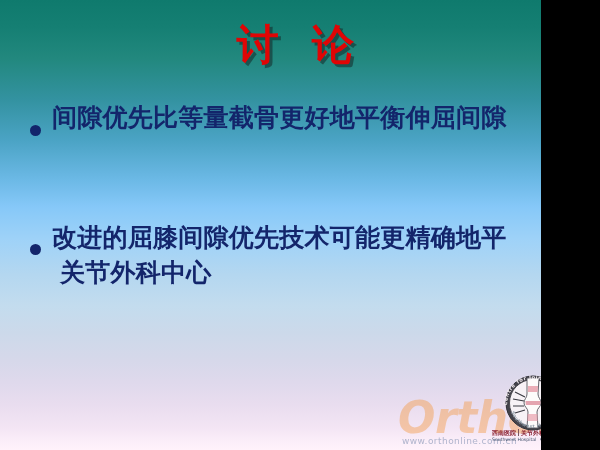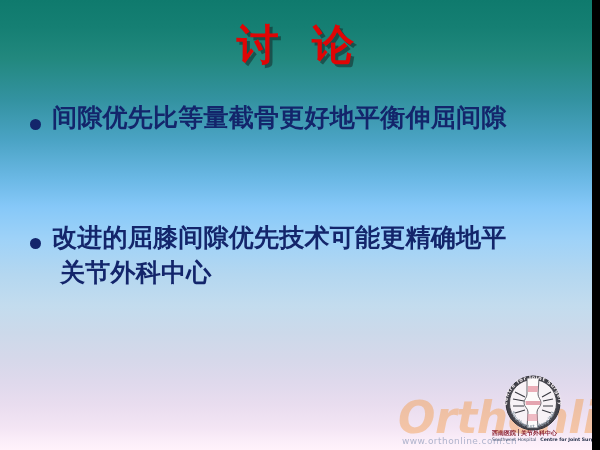--- a/index.html
+++ b/index.html
@@ -2,21 +2,21 @@
 <html><head>
 <meta charset="utf-8">
 <style>
   html, body {
     margin: 0;
     padding: 0;
     background: #000;
   }
   #slide {
     position: relative;
-    width: 592px;
+    width: 541px;
     height: 450px;
     overflow: hidden;
     font-family: "DejaVu Sans", "Liberation Sans", sans-serif;
     background:
       linear-gradient(to bottom,
         #0f7a6d 0%,
         #157f73 6%,
         #22887e 13%,
         #3392a0 22%,
         #4aa3c4 31%,
@@ -59,21 +59,21 @@
     top: 100px;
     left: 30px;
     width: 545px;
   }
   .bullet-block {
     position: relative;
     margin-bottom: 26px;
   }
   .bullet-line {
     display: flex;
-    align-items: center;
+    align-items: flex-end;
     color: #13256b;
     font-size: 25px;
     font-weight: bold;
     line-height: 1.42;
     letter-spacing: 0.01em;
     white-space: pre;
     font-family: "DejaVu Sans", "Liberation Sans", sans-serif;
   }
   .bullet-marker {
     flex: 0 0 auto;

